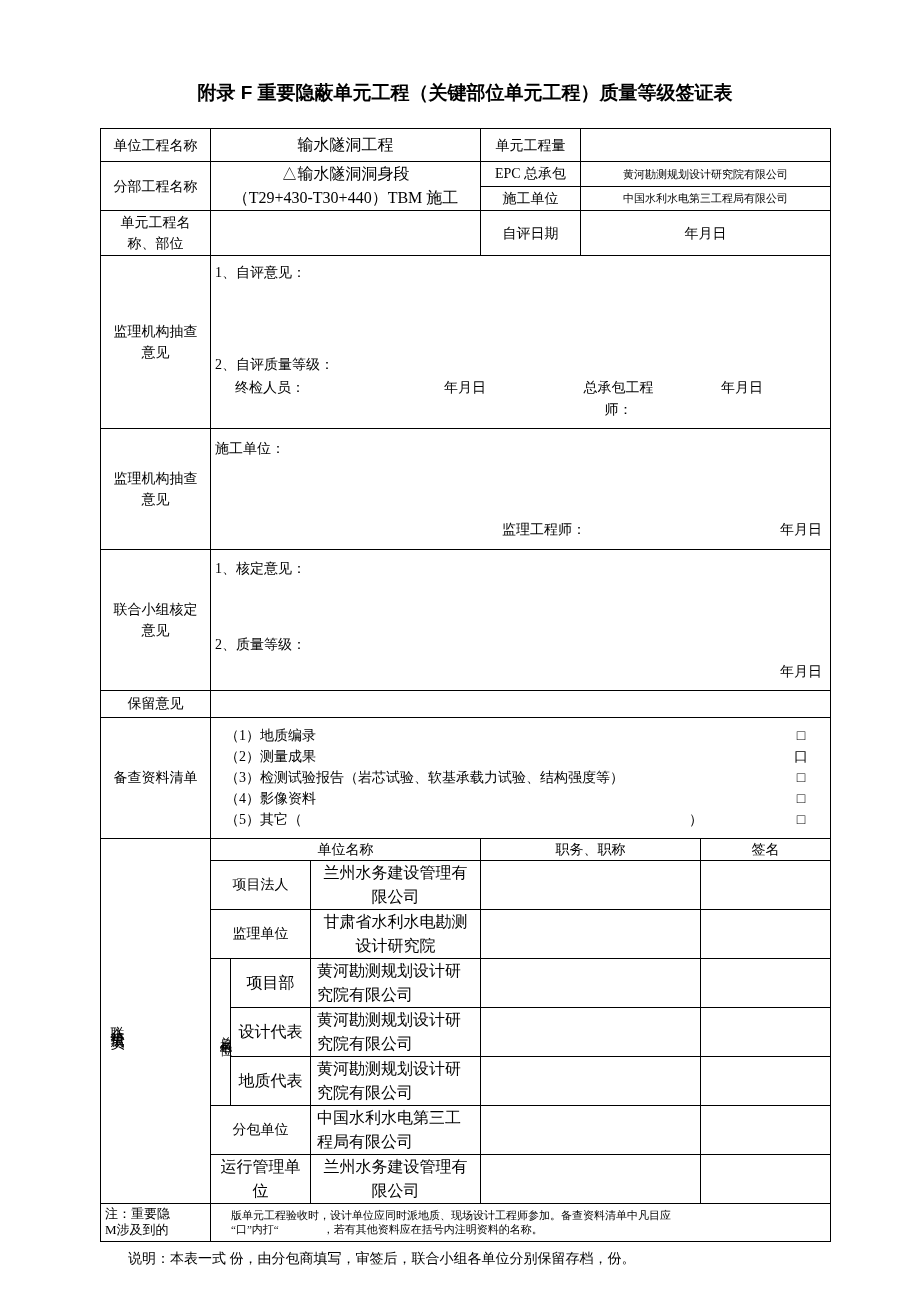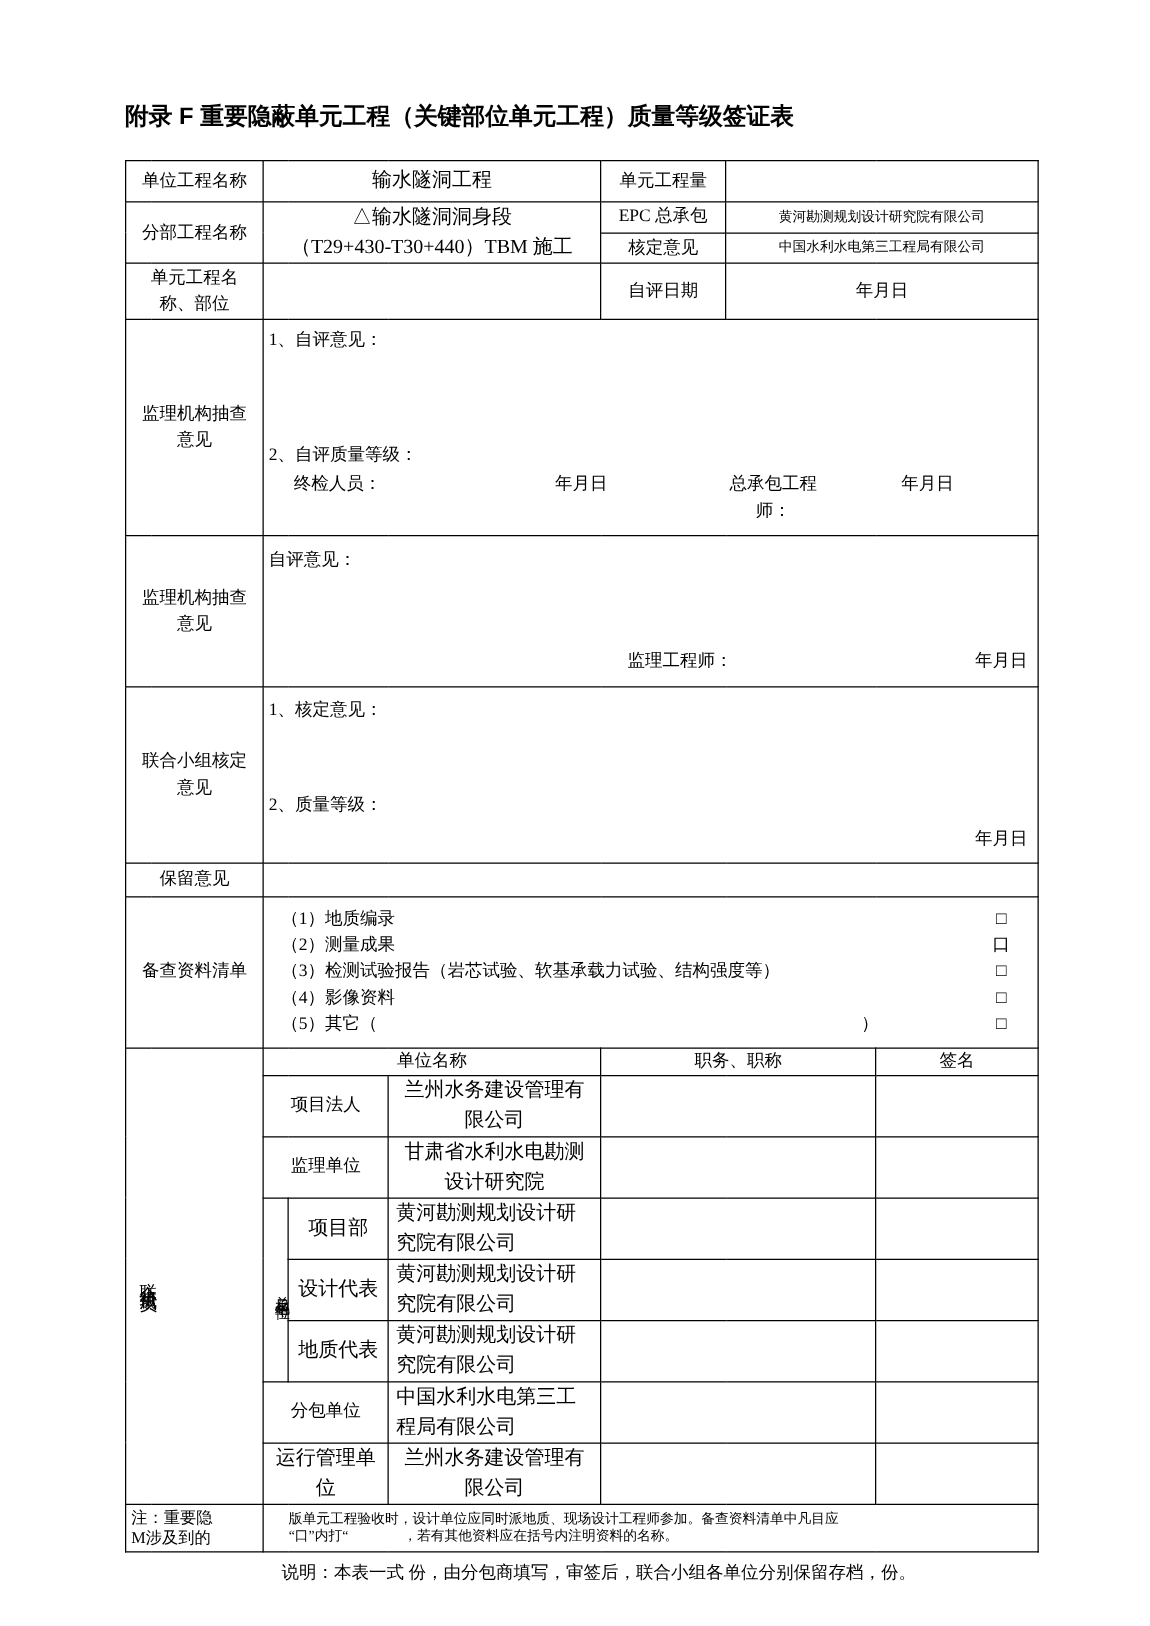--- a/index.html
+++ b/index.html
@@ -10,20 +10,21 @@
     margin: 0;
     padding: 80px 90px 40px 100px;
     width: 920px;
     box-sizing: border-box;
   }
   h1 {
     font-size: 19px;
     font-weight: bold;
     margin: 0 0 22px 0;
     font-family: "SimHei", "黑体", sans-serif;
+    text-align: center;
   }
   table {
     border-collapse: collapse;
     width: 100%;
     table-layout: fixed;
   }
   td {
     border: 1px solid #000;
     padding: 0 6px;
     vertical-align: middle;
@@ -57,21 +58,20 @@
   .sig-spread > span:nth-child(4) { flex:0 0 160px; text-align:center; }
   .checklist-row { display:flex; align-items:flex-end; }
   .checklist-row .label { flex:1; }
   .checklist-row .box { width:30px; text-align:center; }
   .paren { display:inline-block; min-width: 380px; }
   .note {
     font-size: 14px;
     margin-top: 6px;
     line-height: 1.5;
     text-indent: 2em;
-    text-align: center;
   }
 </style>
 </head>
 <body>
 
 <h1>附录 F 重要隐蔽单元工程（关键部位单元工程）质量等级签证表</h1>
 
 <table>
   <colgroup>
     <col style="width:20px">
@@ -95,21 +95,21 @@
   <tr>
     <td colspan="2" rowspan="2" class="center">分部工程名称</td>
     <td colspan="3" rowspan="2" class="center small">
       <div>△输水隧洞洞身段</div>
       <div>（T29+430-T30+440）TBM 施工</div>
     </td>
     <td class="center">EPC 总承包</td>
     <td colspan="2" class="center xsmall">黄河勘测规划设计研究院有限公司</td>
   </tr>
   <tr>
-    <td class="center">核定意见</td>
+    <td class="center">施工单位</td>
     <td colspan="2" class="center xsmall">中国水利水电第三工程局有限公司</td>
   </tr>
 
   <tr>
     <td colspan="2" class="center" style="height:44px">单元工程名称、部位</td>
     <td colspan="3"></td>
     <td class="center">自评日期</td>
     <td colspan="2" class="center">年月日</td>
   </tr>
 
@@ -126,21 +126,21 @@
           <span>总承包工程师：</span>
           <span>年月日</span>
         </div>
       </div>
     </td>
   </tr>
 
   <tr>
     <td colspan="2" class="center" style="height:120px">监理机构抽查意见</td>
     <td colspan="6" class="opinion-block">
-      <div>自评意见：</div>
+      <div>施工单位：</div>
       <div style="height:60px"></div>
       <div style="display:flex;">
         <span style="flex:1"></span>
         <span style="flex:0 0 200px">监理工程师：</span>
         <span style="flex:0 0 120px; text-align:right">年月日</span>
       </div>
     </td>
   </tr>
 
   <tr>

